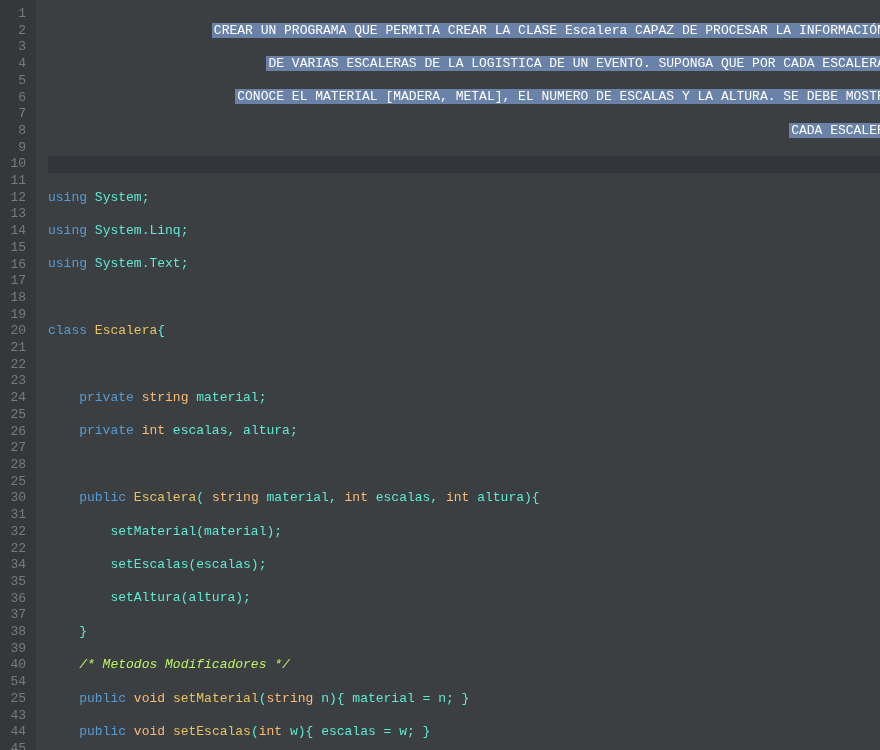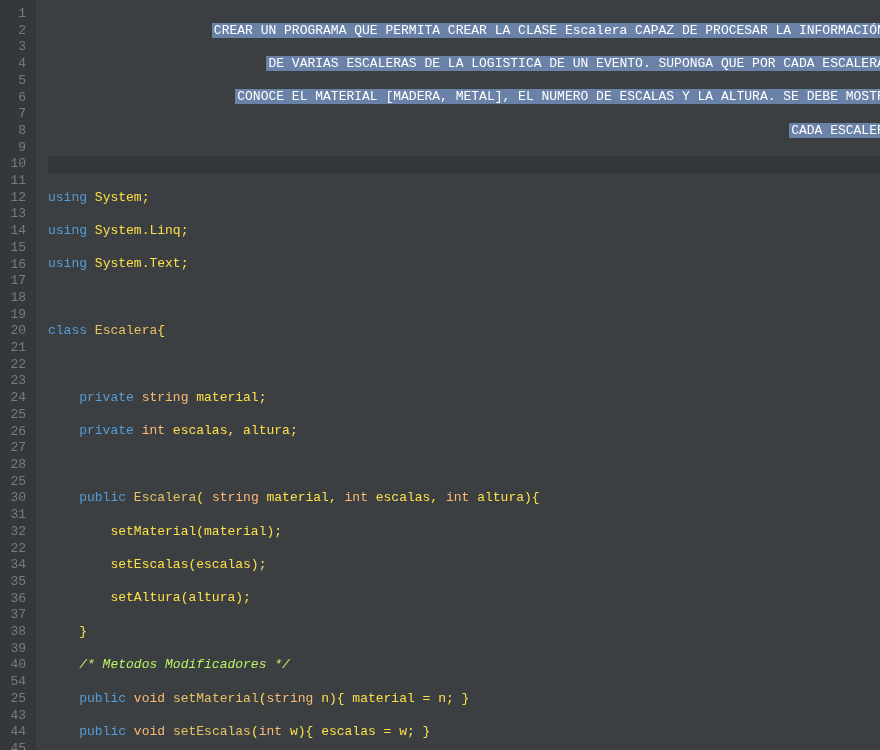--- a/index.html
+++ b/index.html
@@ -5,21 +5,21 @@
   body{margin:0;background:#3b3f42;font-family:Consolas,"Courier New",monospace;font-size:13px;color:#ccc;width:880px;height:750px;overflow:hidden}
   .editor{display:flex;height:750px}
   .gutter{background:#35383a;color:#7a7a7a;text-align:right;padding:6px 10px 6px 6px;user-select:none;line-height:16.7px;min-width:20px}
   .code{padding:6px 0 6px 12px;line-height:16.7px;white-space:pre;position:relative}
   .ln{height:16.7px}
   .kw{color:#569cd6}
   .type{color:#fdba74}
   .cls{color:#e8c362}
   .fn{color:#e8c362}
   .cmt{color:#bef264;font-style:italic}
-  .plain{color:#fde047}
+  .plain{color:#5eead4}
   .selbg{background:#6b82a8;color:#fff;padding:0 2px}
   .cur{background:#32363a}
   .wm{position:absolute;bottom:40px;left:210px;font-size:70px;color:rgba(0,0,0,0.12);font-family:Arial;font-weight:bold;letter-spacing:-2px;pointer-events:none}
 </style>
 </head>
 <body>
 
 <div class="editor">
   <div class="gutter">
       <div>1</div>

